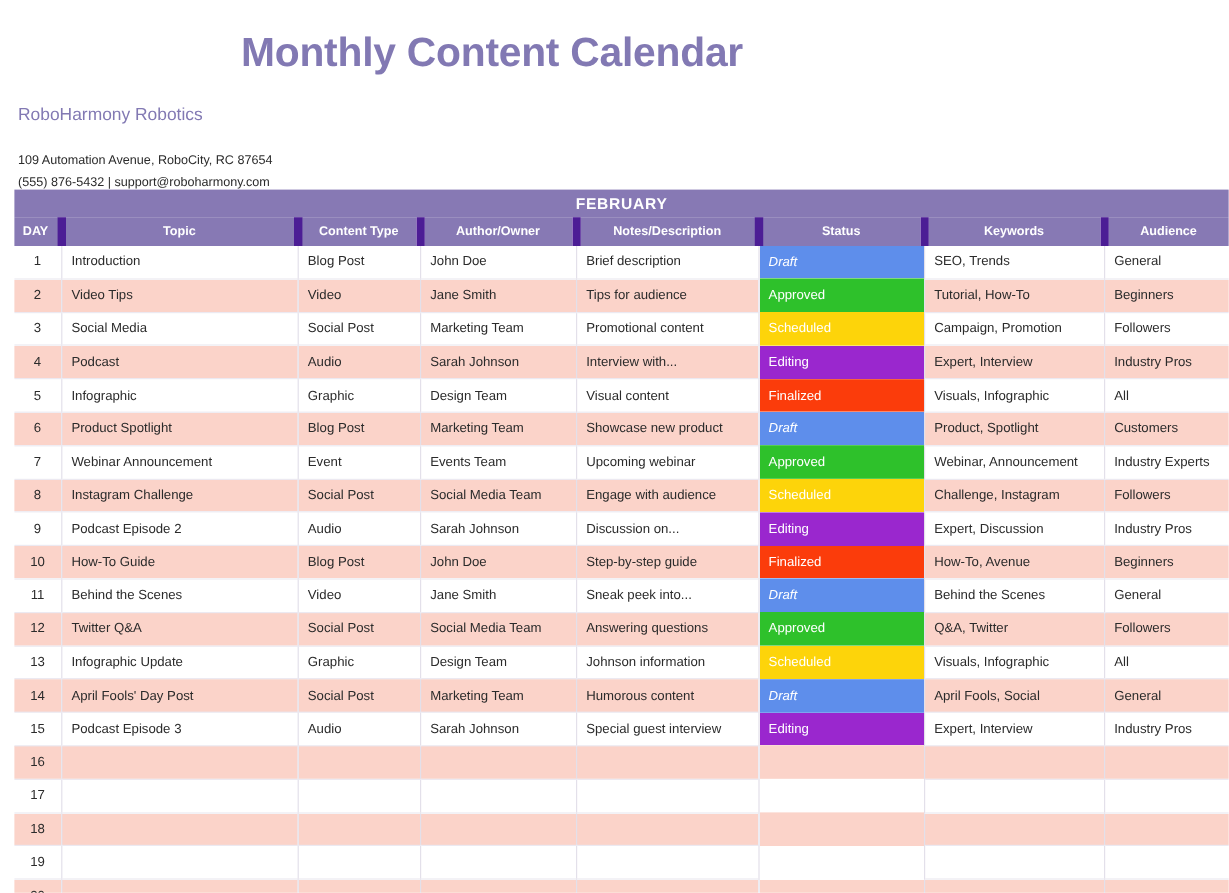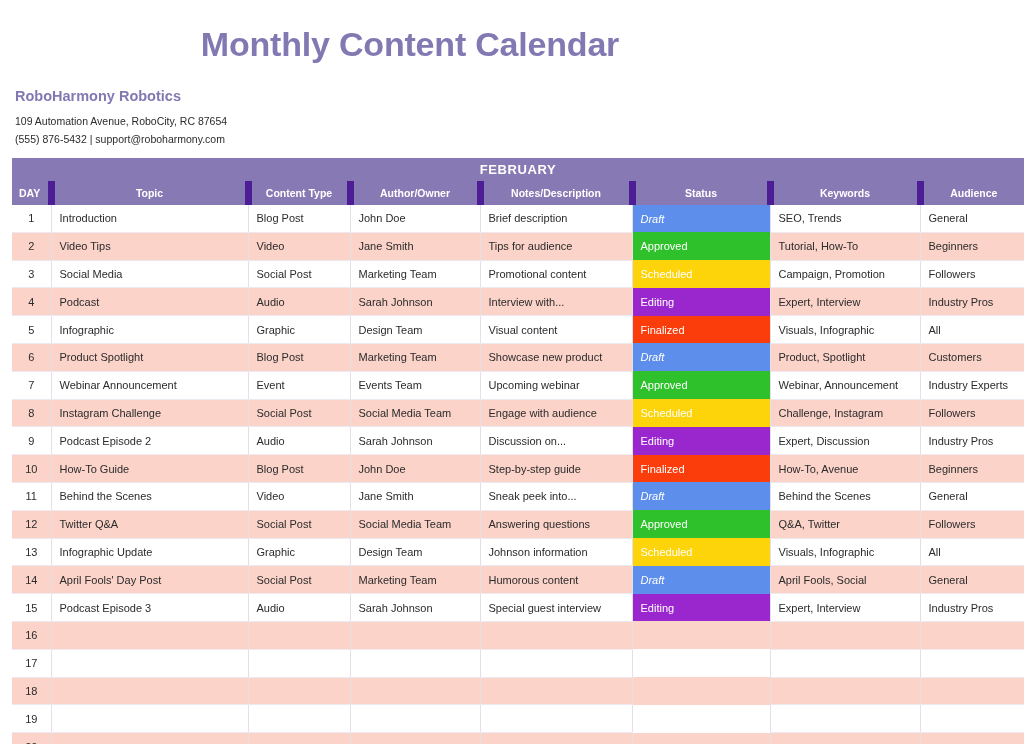--- a/index.html
+++ b/index.html
@@ -38,30 +38,30 @@
 
   
   .company-block {
     position: absolute;
     left: 15px;
     top: 86px;
     width: 420px;
   }
   .company-name {
     font-size: 14.5px;
-    font-weight: bold;
+    font-weight: normal;
     color: #8279b3;
     line-height: 20px;
     letter-spacing: 0px;
   }
   .company-address {
     font-size: 10.5px;
     color: #2b2b2b;
     line-height: 17px;
-    margin-top: 7px;
+    margin-top: 20px;
   }
   .company-contact {
     font-size: 10.5px;
     color: #2b2b2b;
     line-height: 17px;
     margin-top: 1px;
   }
 
   
   .calendar-wrap {

